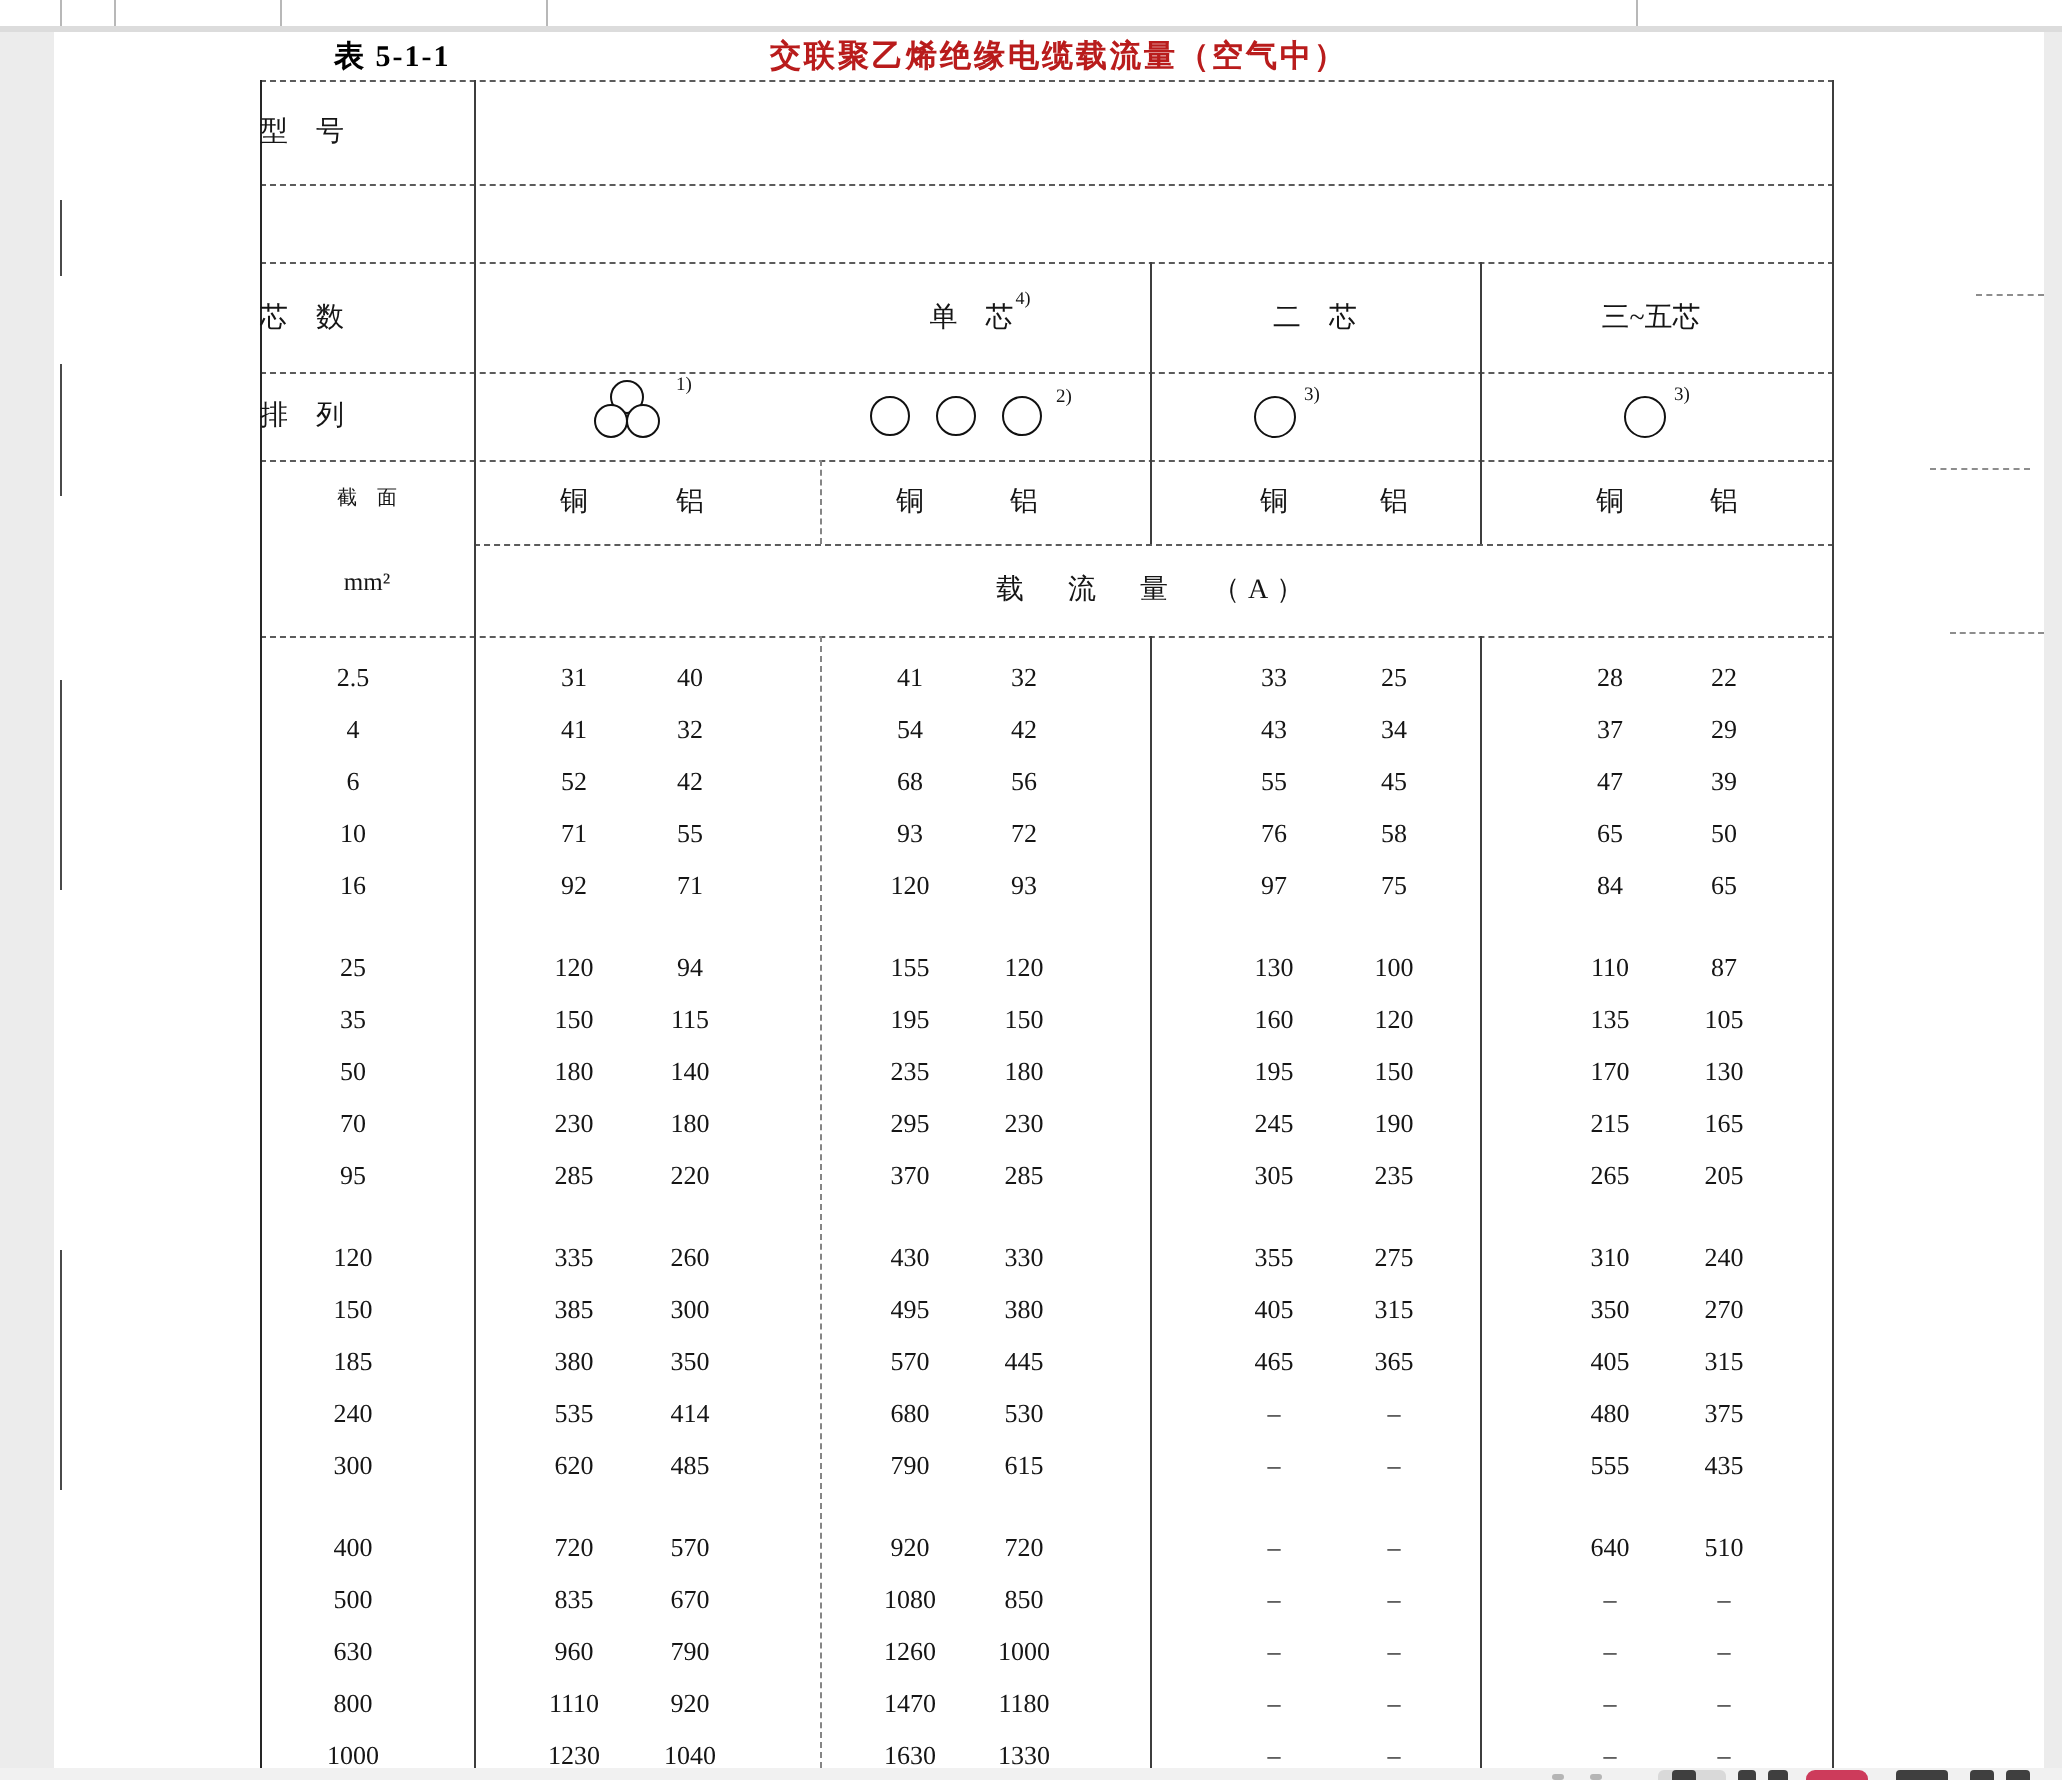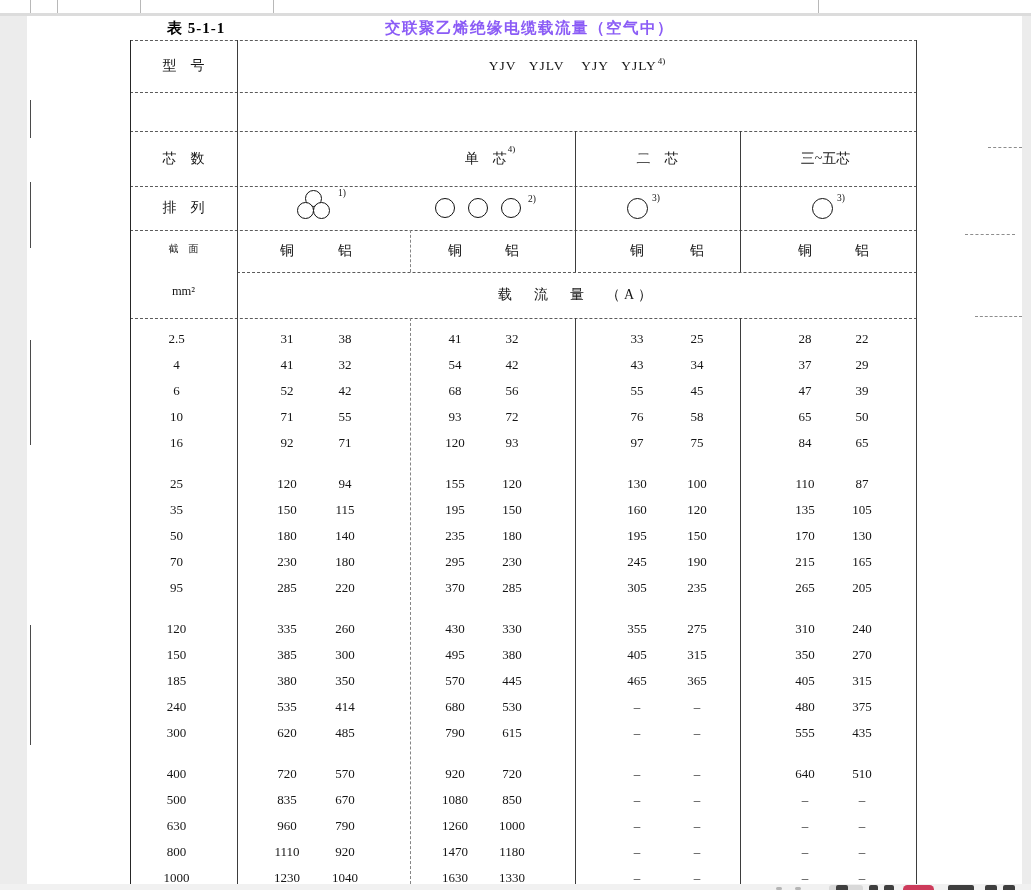--- a/index.html
+++ b/index.html
@@ -8,37 +8,37 @@
 
   
   .topbar{position:absolute;left:0;top:0;width:1031px;height:13px;background:#ffffff;
           border-bottom:3px solid #dcdcdc;}
   .topbar .guide{position:absolute;top:0;width:1px;height:13px;background:#b8b8b8;}
 
   
   .page{position:absolute;left:27px;top:16px;width:995px;height:868px;background:#ffffff;overflow:hidden;}
 
   .table-no{position:absolute;left:140px;top:3px;font-size:15px;font-weight:bold;letter-spacing:1px;color:#000;}
-  .doc-title{position:absolute;left:358px;top:2px;font-size:15.5px;font-weight:bold;letter-spacing:1.5px;color:#8b5cf6;
+  .doc-title{position:absolute;left:358px;top:2px;font-size:15.5px;font-weight:bold;letter-spacing:1.5px;color:#b91c1c;
              font-family:"Liberation Sans","DejaVu Sans",sans-serif;}
 
   .edge-dash{position:absolute;left:3px;width:1px;background:#4a4a4a;}
   .artifact{position:absolute;height:0;border-top:1px dashed #8d8d8d;}
 
   
   .scan-table{position:absolute;left:103px;top:24px;width:787px;height:844px;}
 
   .hl{position:absolute;height:0;border-top:1px dashed #5b5b5b;}
   .vl{position:absolute;width:0;}
   .vl.solid{border-left:1px solid #3d3d3d;}
   .vl.strong{border-left:1px solid #262626;}
   .vl.faint{border-left:1px dashed #858585;}
 
   .trow{position:absolute;left:0;width:787px;display:flex;align-items:center;}
-  .lab{width:107px;text-align:center;font-size:14px;white-space:pre;flex:none;}
+  .lab{width:107px;font-size:14px;white-space:pre;flex:none;}
   .wide{flex:1;display:flex;align-items:center;justify-content:center;}
   .cjk{white-space:pre;font-size:14px;}
   .mono-sp{white-space:pre;font-size:13.5px;letter-spacing:1px;}
   sup.fn{font-size:9px;line-height:1;position:relative;top:-5px;margin-left:1px;}
 
   
   .core-cell{display:flex;align-items:center;justify-content:center;flex:none;}
 
   
   .arr-row{position:relative;}
@@ -129,24 +129,20 @@
       <div class="vl faint" style="left:280px;top:190px;height:42px"></div>
       <div class="vl faint" style="left:280px;top:278px;height:566px"></div>
       <div class="vl solid" style="left:445px;top:91px;height:141px"></div>
       <div class="vl solid" style="left:445px;top:278px;height:566px"></div>
       <div class="vl solid" style="left:610px;top:91px;height:141px"></div>
       <div class="vl solid" style="left:610px;top:278px;height:566px"></div>
       <div class="vl solid" style="left:786px;top:0;height:844px"></div>
 
       <div class="trow" style="top:0;height:52px">
         <div class="lab">型　号</div>
-        <div class="wide">
-          <span class="mono-sp">YJV   YJLV    YJY   YJLY</span>
-            <sup class="fn">4)</sup>
-        </div>
       </div>
 
 
       <div class="trow" style="top:91px;height:55px">
         <div class="lab">芯　数</div>
         <div class="core-cell" style="width:338px;transform:translateX(0)">
           <span class="cjk" style="transform:translateX(84px)"><span>单　芯</span><sup class="fn">4)</sup></span>
         </div>
         <div class="core-cell" style="width:165px">
             <span class="cjk">二　芯</span>
@@ -195,21 +191,21 @@
         <div class="amp-row">
           <span>载　流　量　（A）</span>
         </div>
       </div>
 
       <div class="data-body">
           <div class="dgroup">
             <div class="drow">
               <div class="dcell s">2.5</div>
               <div class="dcell v">31</div>
-              <div class="dcell v">38</div>
+              <div class="dcell v">40</div>
               <div class="dcell v">41</div>
               <div class="dcell v">32</div>
               <div class="dcell v">33</div>
               <div class="dcell v">25</div>
               <div class="dcell v">28</div>
               <div class="dcell v">22</div>
             </div>
             <div class="drow">
               <div class="dcell s">4</div>
               <div class="dcell v">41</div>

